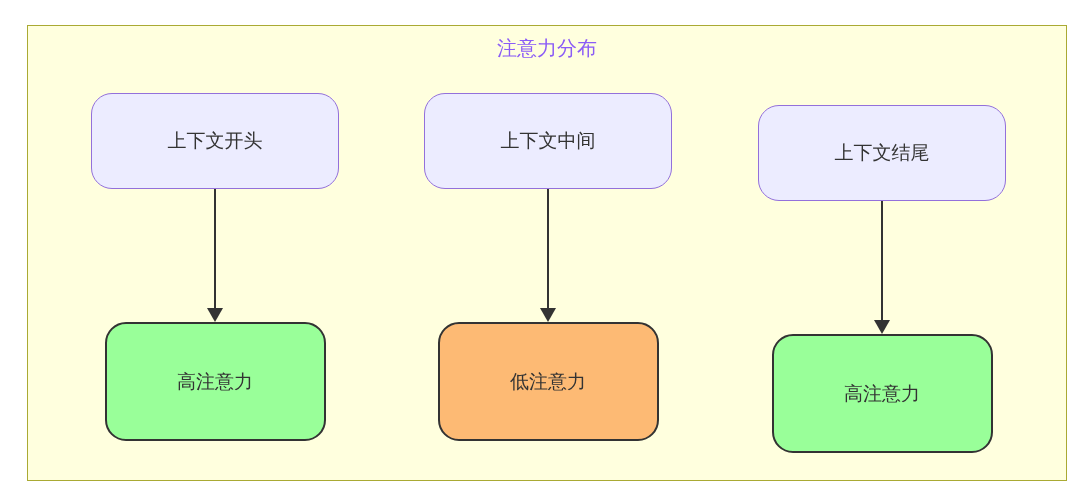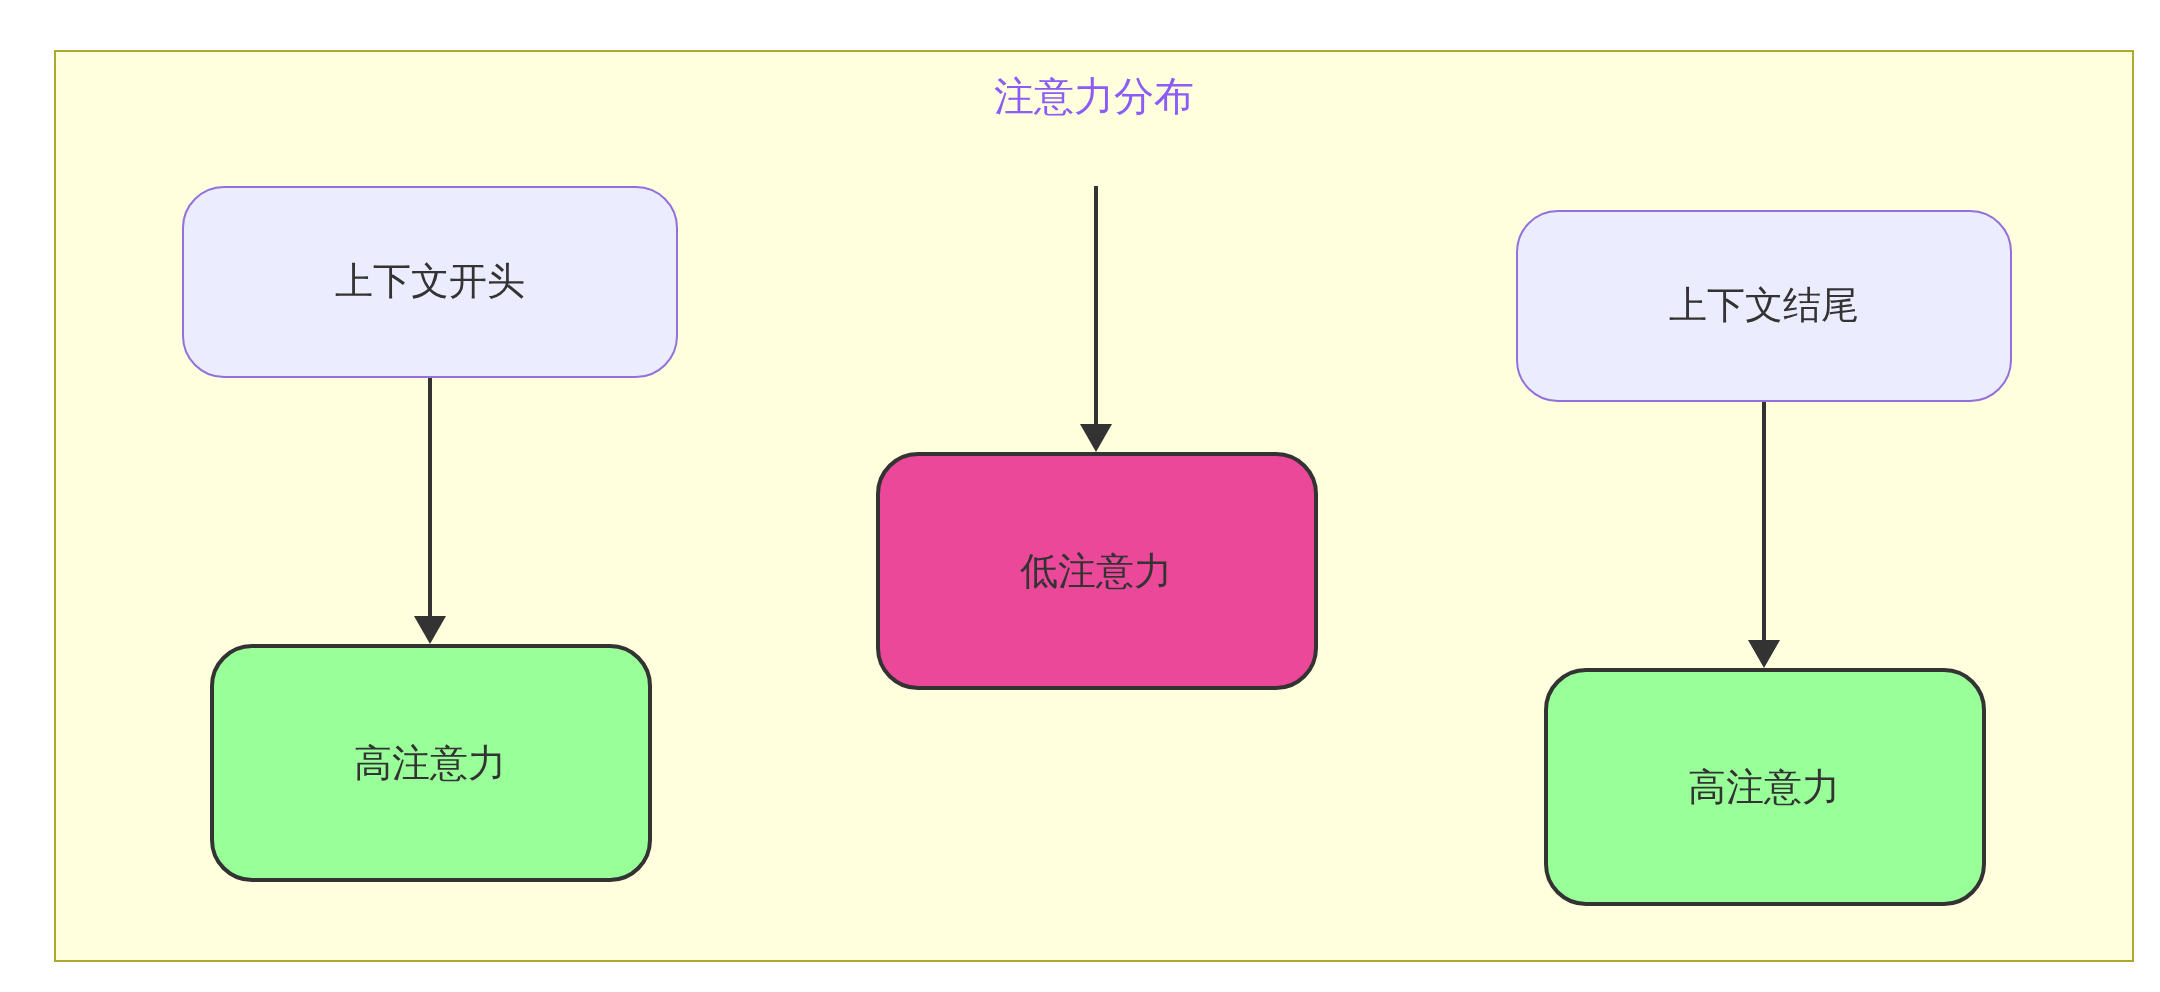--- a/index.html
+++ b/index.html
@@ -64,38 +64,39 @@
     width: 0; height: 0;
     border-left: 8px solid transparent;
     border-right: 8px solid transparent;
     border-top: 14px solid #333333;
   }
   .target-node {
     width: 221px; height: 119px;
     border: 2px solid #333333;
   }
   .target-high { background: #99FF99; }
-  .target-low  { background: #ec4899; }
+  .target-low  { background: #fdba74; }
 </style>
 </head>
 <body>
 
 <div class="cluster">
   <div class="cluster-title">注意力分布</div>
 
   <div class="column col-1">
     <div class="node source-node">上下文开头</div>
     <div class="arrow">
       <div class="arrow-line"></div>
       <div class="arrow-head"></div>
     </div>
     <div class="node target-node target-high">高注意力</div>
   </div>
 
   <div class="column col-2">
+    <div class="node source-node">上下文中间</div>
     <div class="arrow">
       <div class="arrow-line"></div>
       <div class="arrow-head"></div>
     </div>
     <div class="node target-node target-low">低注意力</div>
   </div>
 
   <div class="column col-3">
     <div class="node source-node">上下文结尾</div>
     <div class="arrow">

